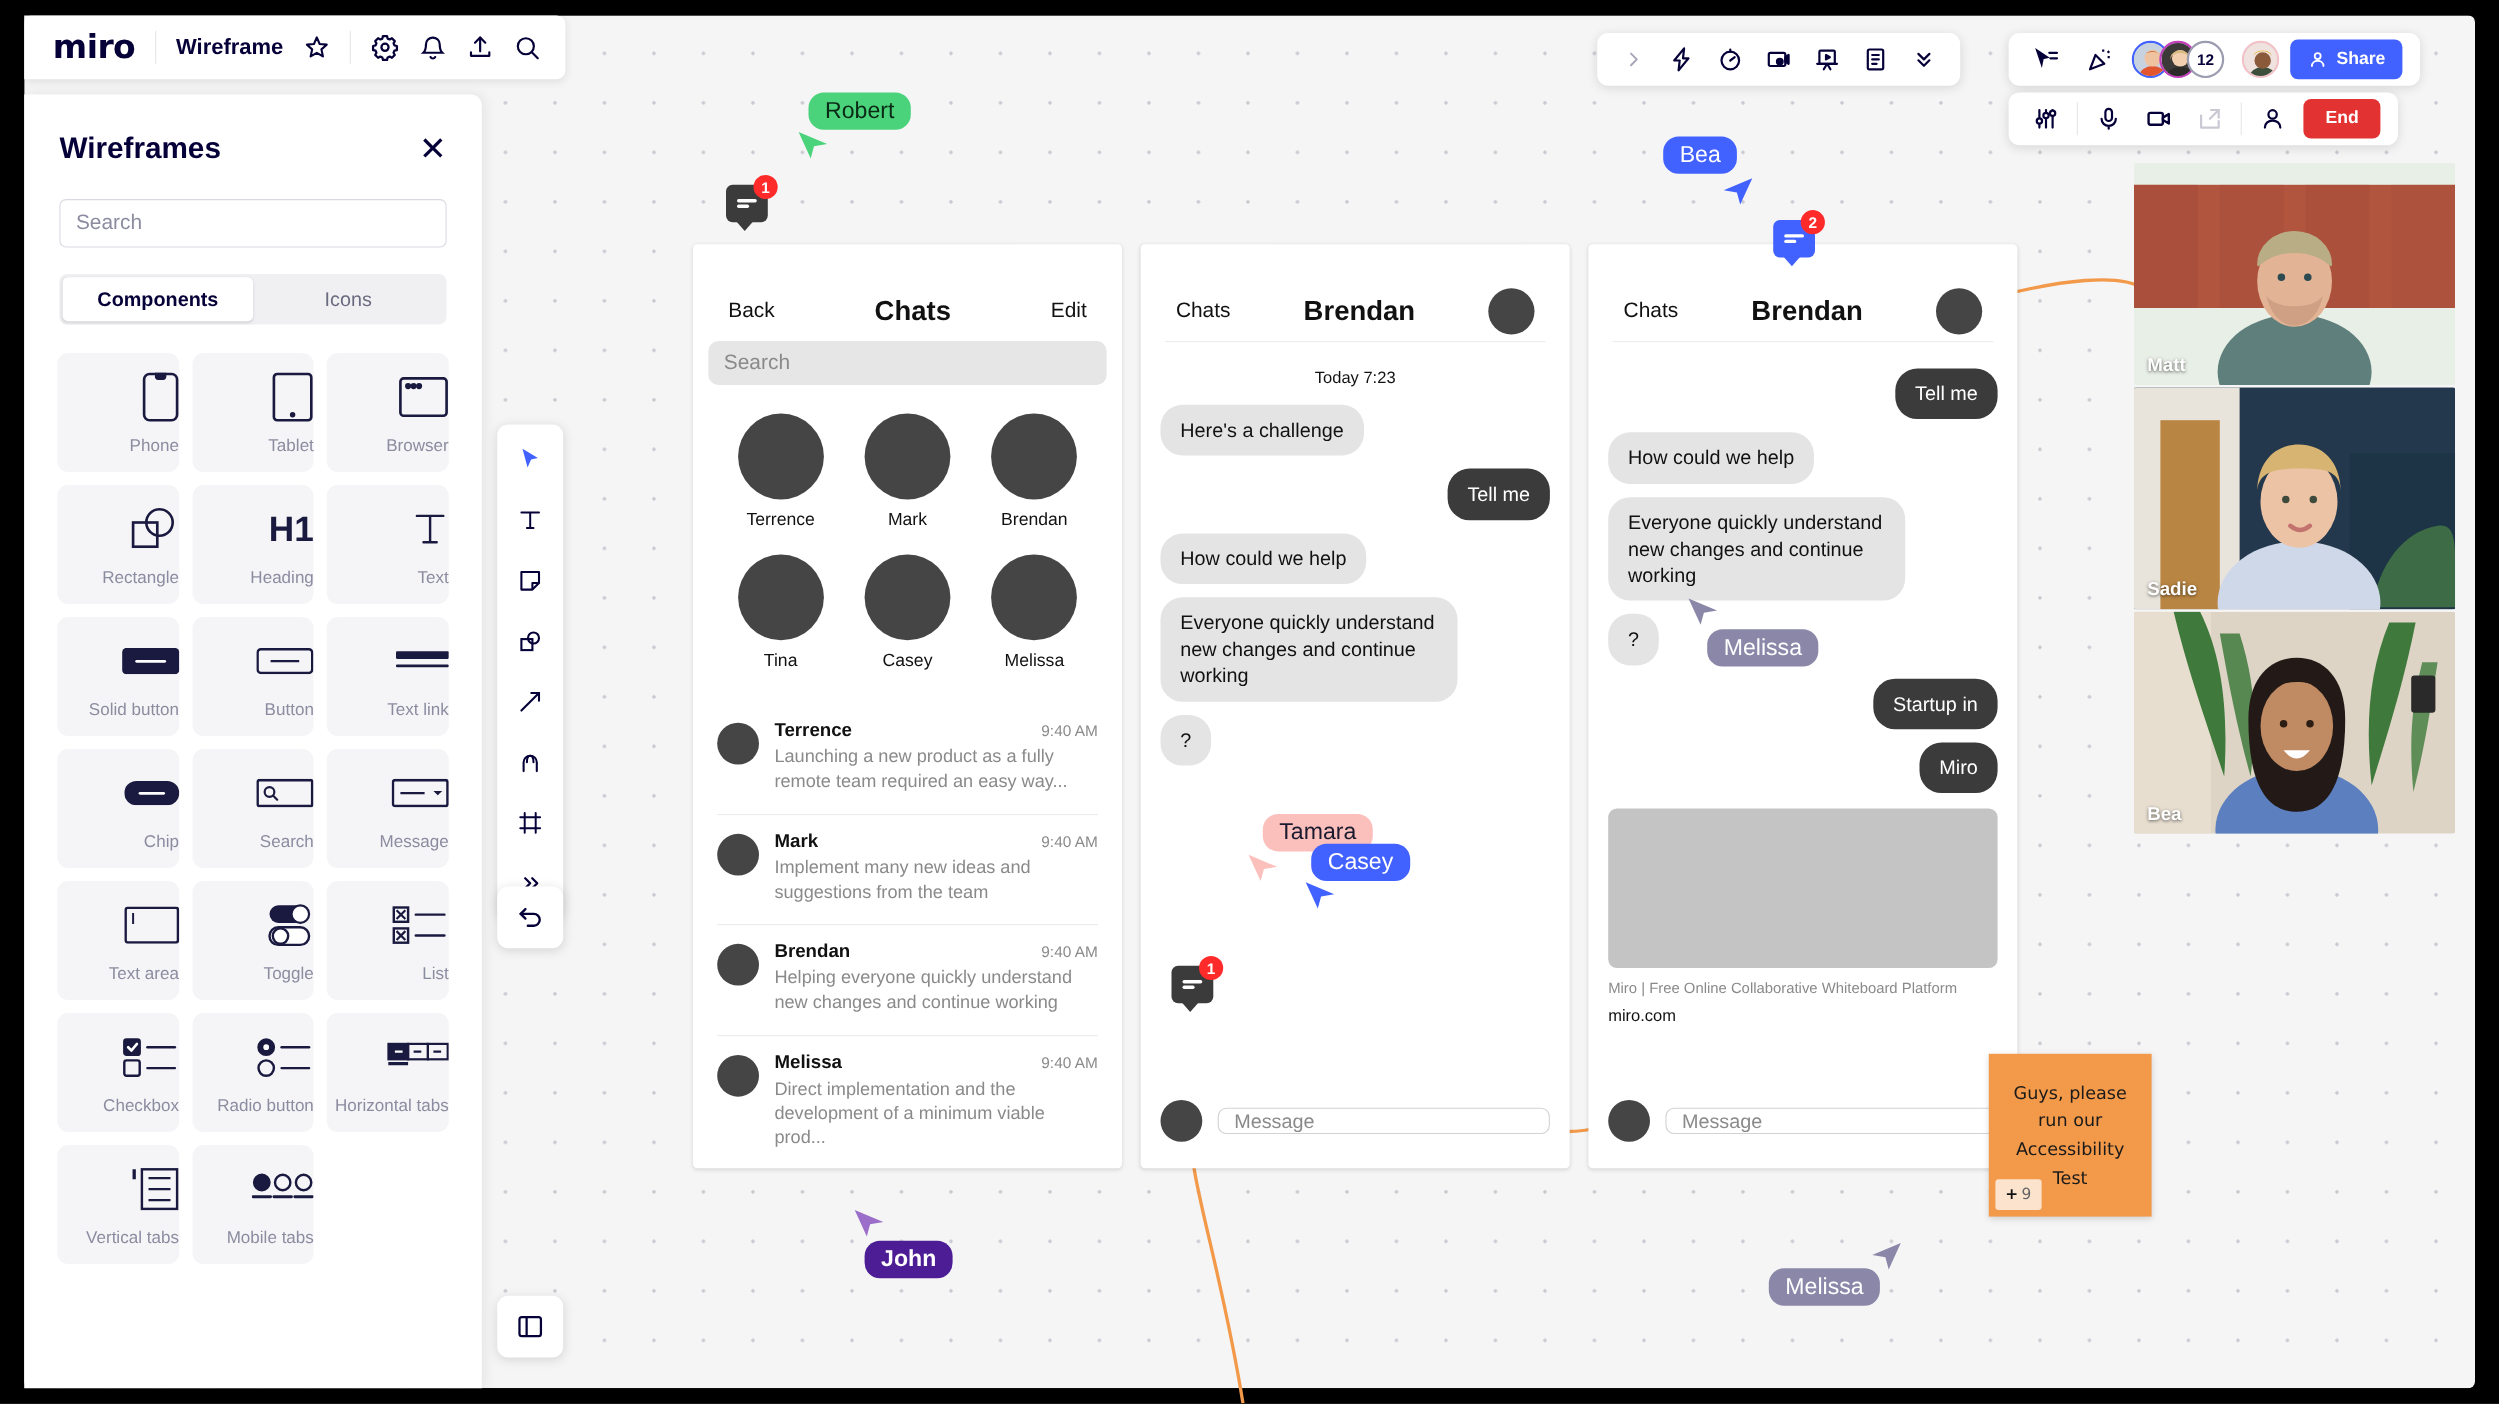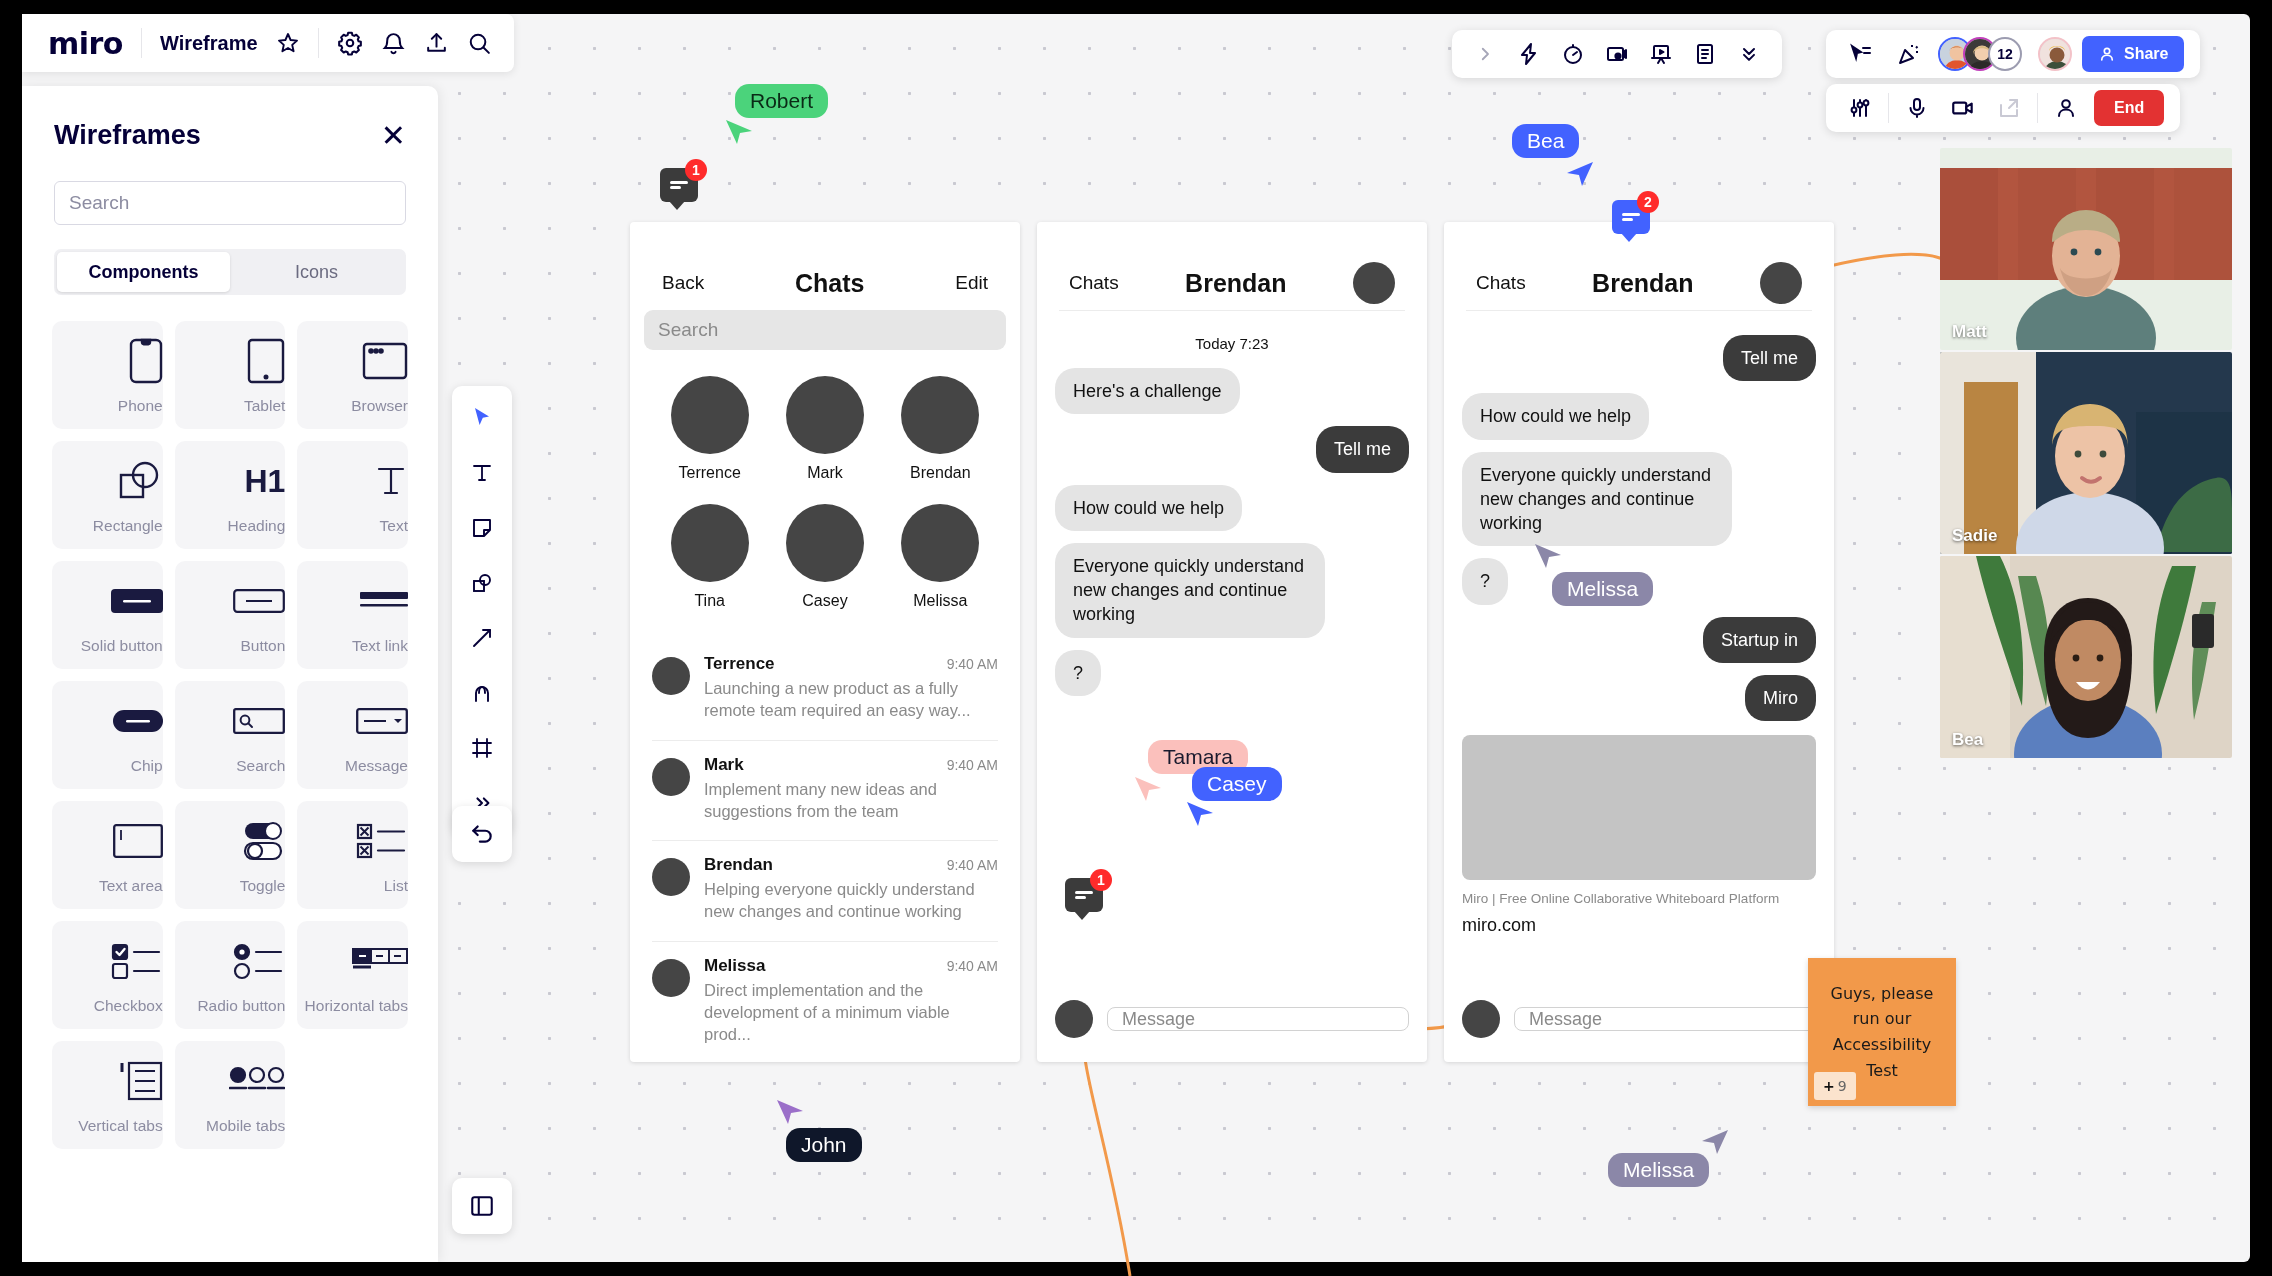--- a/index.html
+++ b/index.html
@@ -156,21 +156,21 @@
   .bub { display:inline-block; max-width:270px; font-size:18px; line-height:1.35;
     padding:11px 18px; border-radius:20px; }
   .bub.them { background:#e4e4e4; color:#111; }
   .bub.me { background:#3b3b3b; color:#fff; }
   .brow { display:flex; margin-bottom:12px; }
   .brow.right { justify-content:flex-end; }
 
   .linkcard { margin:14px 18px 0 18px; }
   .linkimg { width:100%; height:145px; background:#c4c4c4; border-radius:8px; }
   .linktitle { font-size:13.5px; color:#8a8a8a; line-height:1.4; margin-top:10px; }
-  .linkurl { font-size:18px; color:#111; margin-top:6px; }
+  .linkurl { font-size:15px; color:#111; margin-top:6px; }
 
   .composer { position:absolute; left:0; bottom:24px; width:100%;
     display:flex; align-items:center; gap:14px; padding:0 18px; }
   .composer .cav { width:38px; height:38px; border-radius:50%; background:#454545;
     flex:0 0 38px; }
   .composer .cfield { flex:1; height:24px; border:1px solid #d2d2d2;
     border-radius:8px; display:flex; align-items:center; padding:0 14px;
     color:#8a8a8a; font-size:18px; }
 
   
@@ -410,21 +410,21 @@
       </div>
       <div class="cursor" style="left: 1552px; top: 572px;">
         <div class="cur-label" style="background: rgb(139, 135, 168); color: rgb(255, 255, 255);">Melissa</div>
       </div>
       <div style="position: absolute; left: 1533px; top: 542px;">
         <svg width="30" height="28" viewBox="0 0 30 28" style="">
           <path d="M2 2l26 11-12 2-3 11z" fill="#8b87a8"></path>
         </svg>
       </div>
       <div class="cursor" style="left: 786px; top: 1128px;">
-        <div class="cur-label" style="background: #0f172a; color: rgb(255, 255, 255);">John</div>
+        <div class="cur-label" style="background: #4c1d95; color: rgb(255, 255, 255); font-weight: bold;">John</div>
       </div>
       <div style="position: absolute; left: 775px; top: 1098px;">
         <svg width="30" height="28" viewBox="0 0 30 28" style="">
           <path d="M2 2l26 11-12 2-3 11z" fill="#9b6fc9"></path>
         </svg>
       </div>
       <div class="cursor" style="left: 1608px; top: 1153px;">
         <div class="cur-label" style="background: rgb(139, 135, 168); color: rgb(255, 255, 255);">Melissa</div>
       </div>
       <div style="position: absolute; left: 1700px; top: 1128px;">

